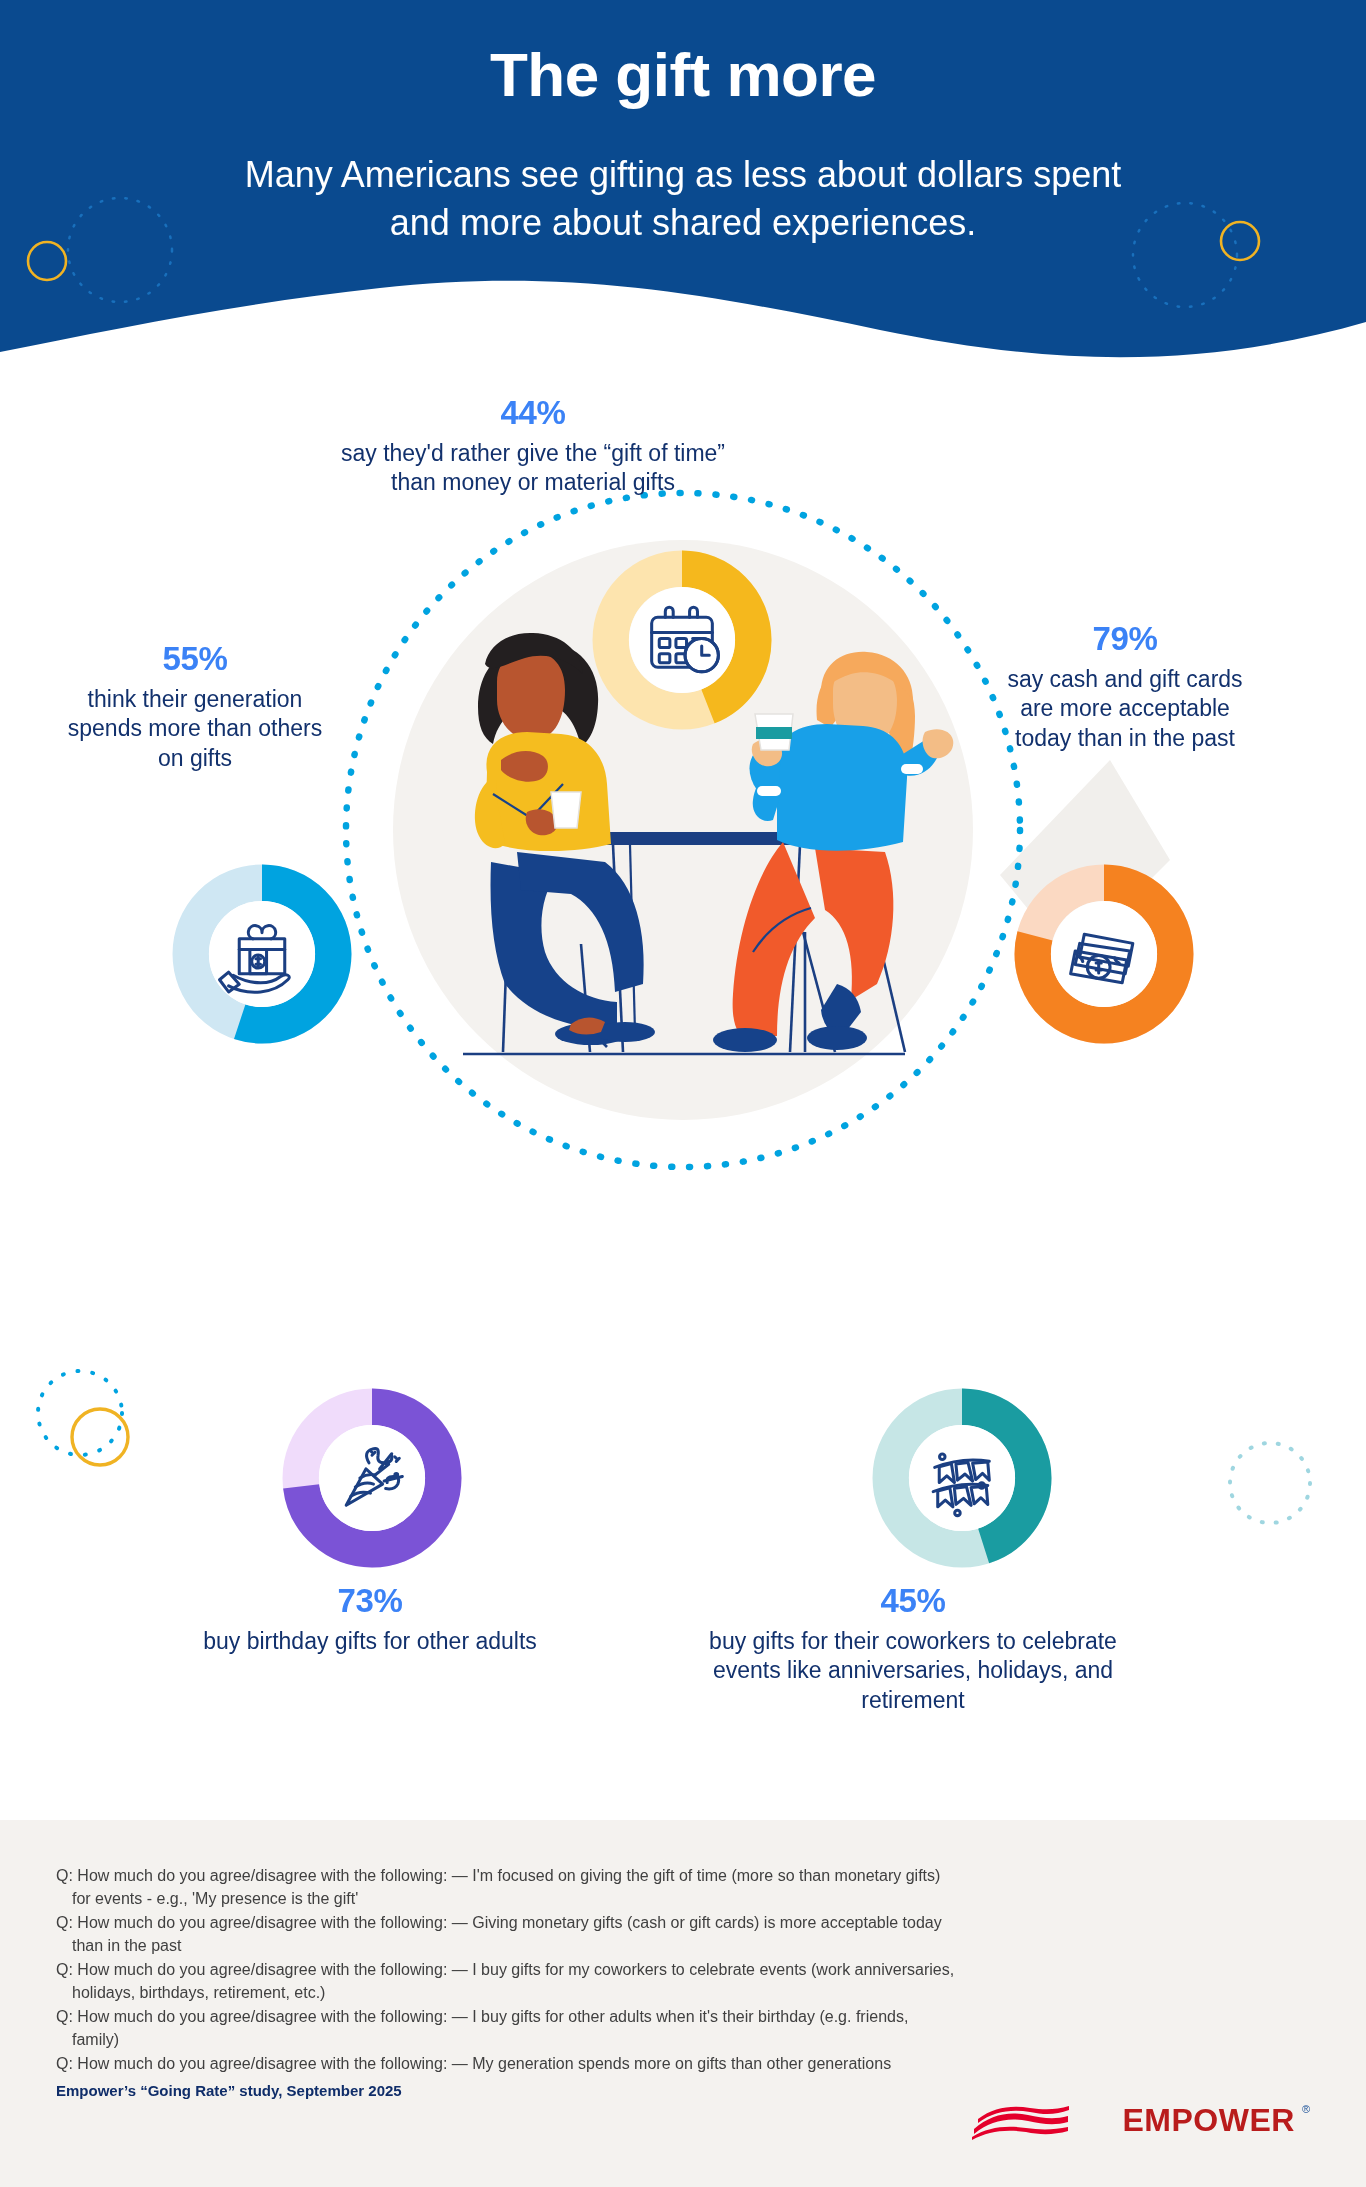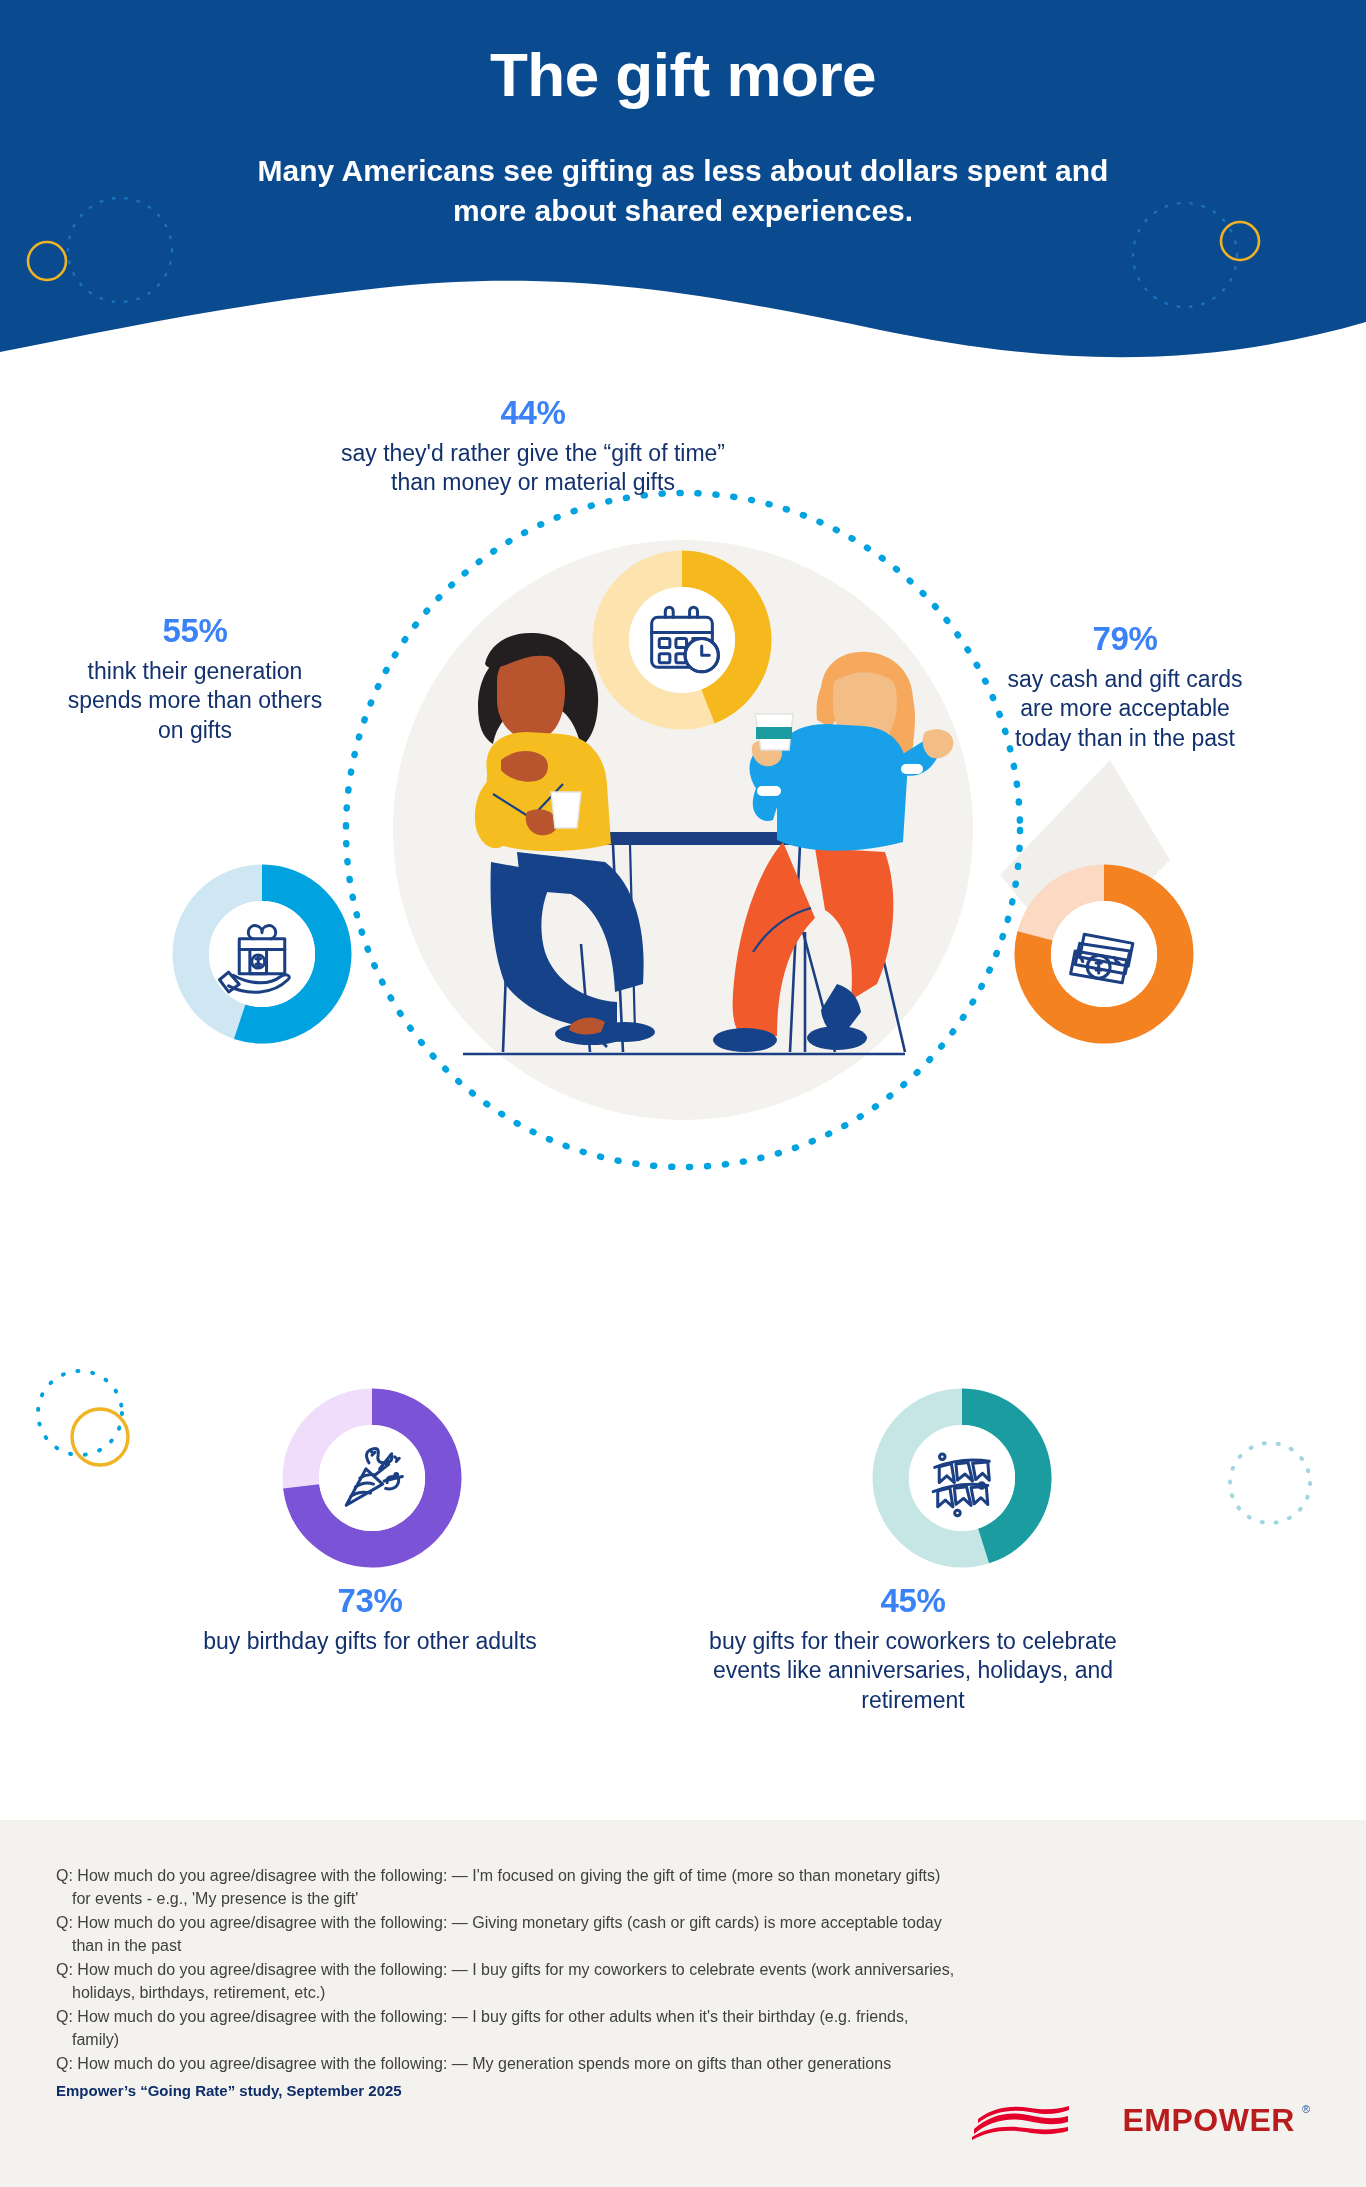--- a/index.html
+++ b/index.html
@@ -40,22 +40,22 @@
     color: #ffffff;
     font-size: 62px;
     font-weight: bold;
     letter-spacing: -0.5px;
     line-height: 1.05;
   }
   #subtitle {
     margin: 44px auto 0 auto;
     width: 930px;
     color: #ffffff;
-    font-size: 30px;
-    font-weight: bold;
+    font-size: 36px;
+    font-weight: normal;
     line-height: 1.32;
   }
 
   
   #body-area {
     position: absolute;
     left: 0; top: 380px;
     width: 1366px;
     height: 1440px;
   }
@@ -309,21 +309,21 @@
         <rect x="56" y="59" width="7" height="6" rx="1.2"></rect>
         <path d="M67,59 h7 v6"></path>
         <rect x="45" y="69" width="7" height="6" rx="1.2"></rect>
         <rect x="56" y="69" width="7" height="6" rx="1.2"></rect>
         <circle cx="73" cy="70" r="11" fill="#ffffff"></circle>
         <circle cx="73" cy="70" r="11"></circle>
         <path d="M73,64 L73,70 L78,70"></path>
       </g>
     </svg>
 
-    <div class="stat-label" style="left:55px; top:230px; width:280px;">
+    <div class="stat-label" style="left:55px; top:258px; width:280px;">
       <span class="stat-pct">55%</span>
       <span class="stat-desc">think their generation spends more than others on gifts</span>
     </div>
     <svg class="donut" style="left:171px; top:483px; width:182px; height:182px;" viewBox="0 0 120 120">
       <circle cx="60" cy="60" r="47" fill="none" stroke="#cfe7f3" stroke-width="24"></circle>
       <circle cx="60" cy="60" r="47" fill="none" stroke="#00a3e0" stroke-width="24" stroke-dasharray="162.4 295.3" transform="rotate(-90 60 60)"></circle>
       <circle cx="60" cy="60" r="35" fill="#ffffff"></circle>
 
       <g stroke="#1b3f82" stroke-width="2" fill="none" stroke-linecap="round" stroke-linejoin="round">
         <rect x="45" y="50" width="30" height="23"></rect>

